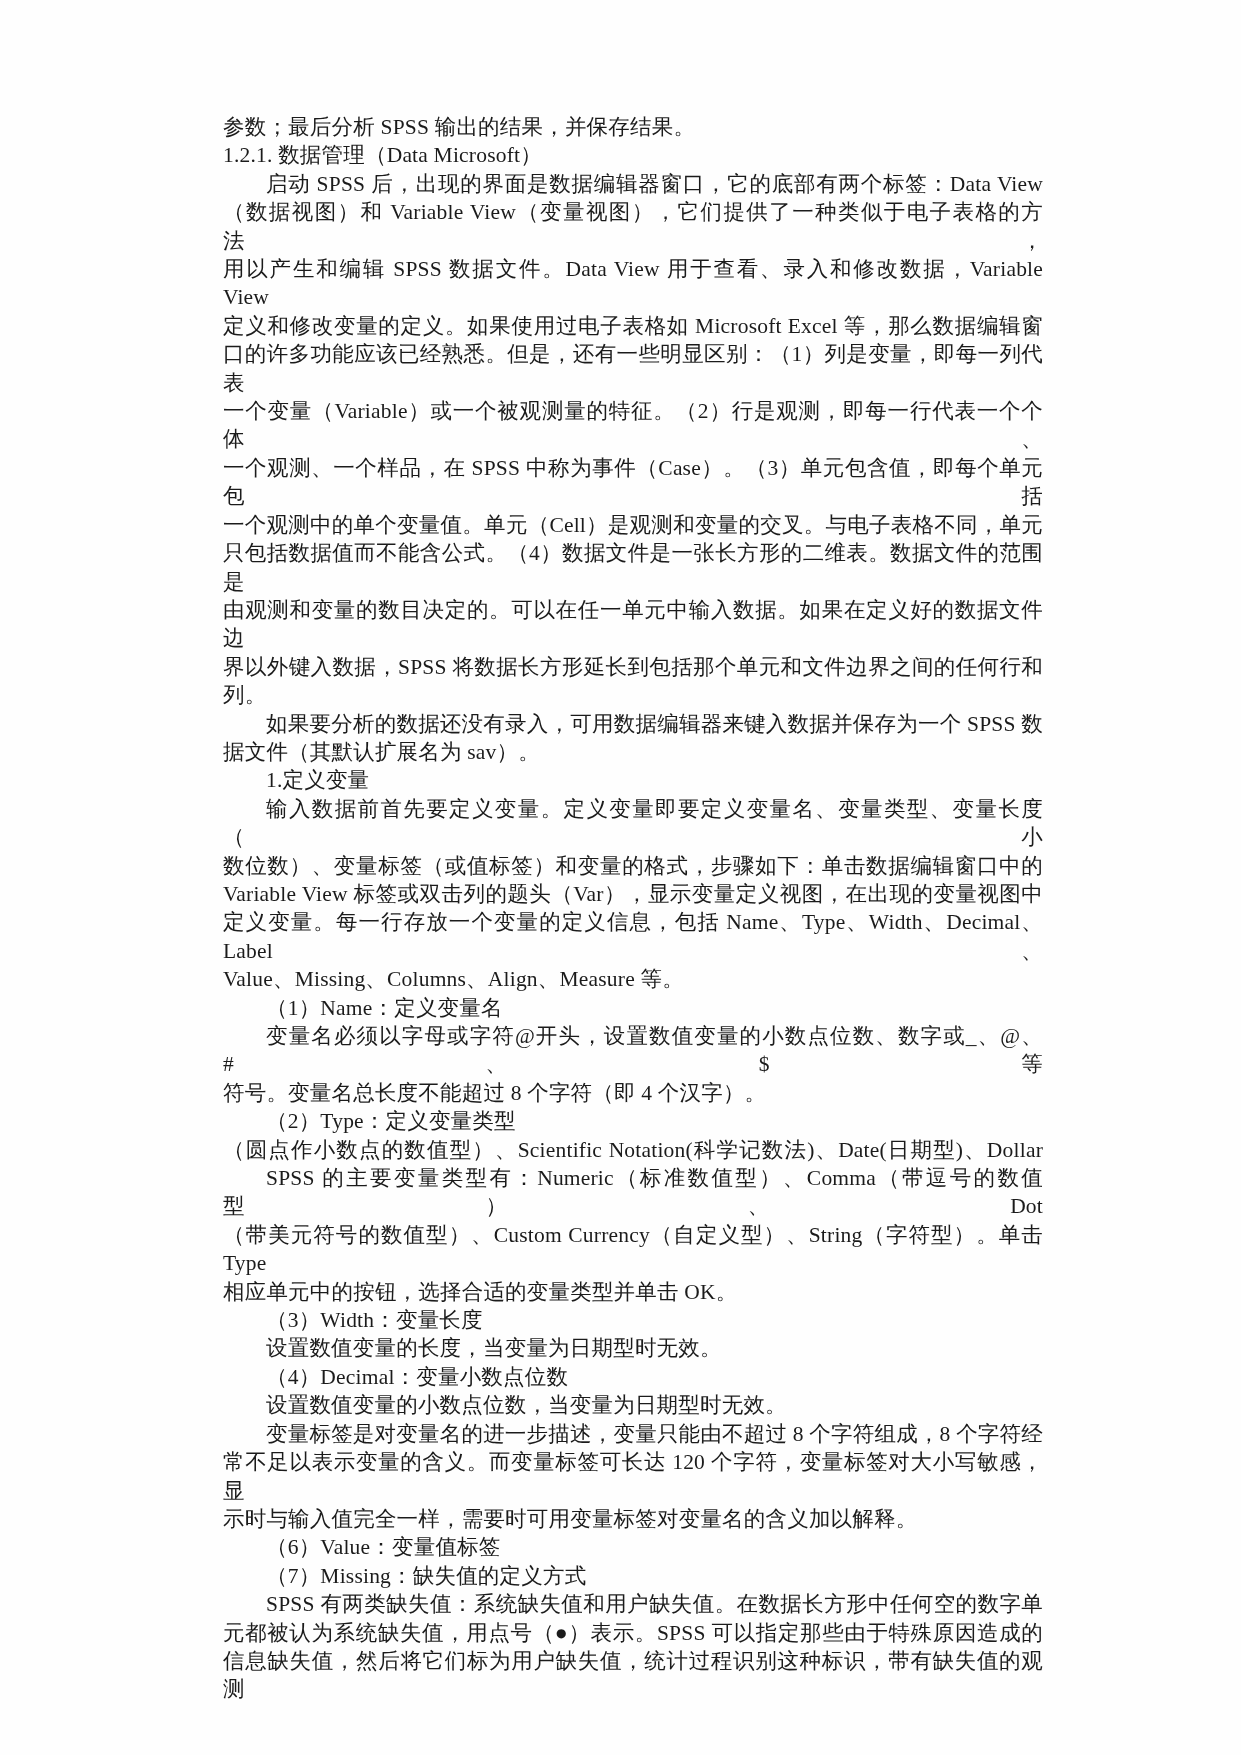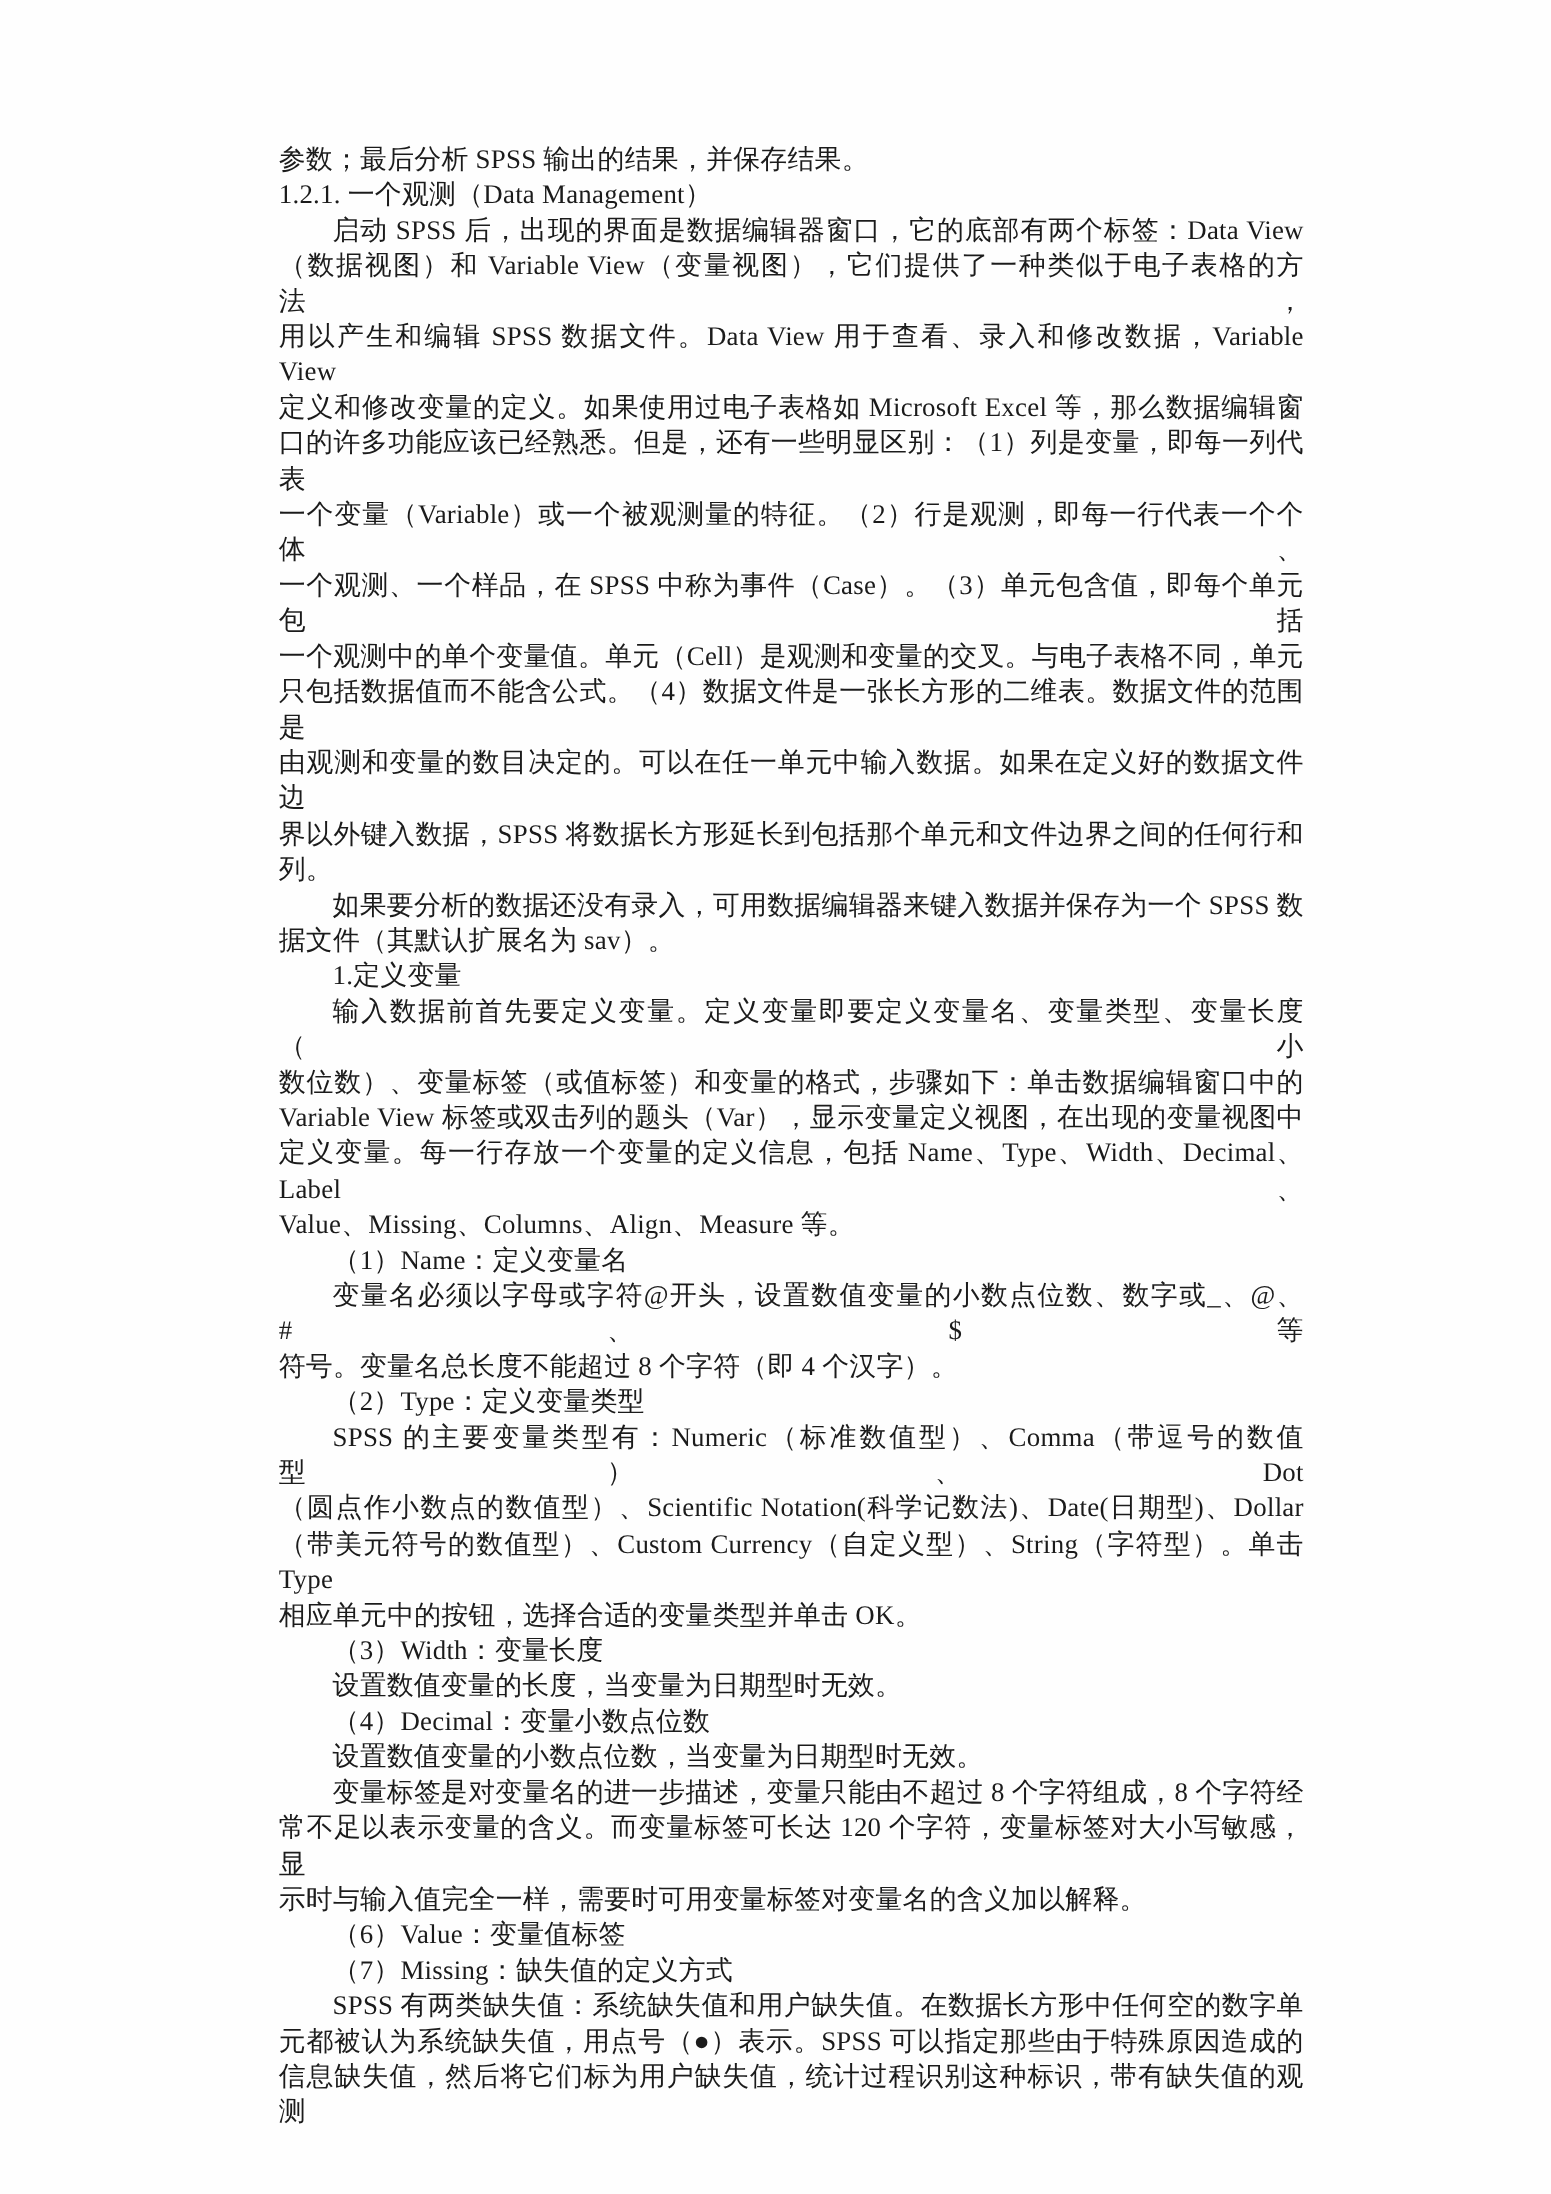--- a/index.html
+++ b/index.html
@@ -36,21 +36,21 @@
     text-align: justify;
     text-align-last: justify;
   }
 </style>
 </head>
 <body>
 
 <div class="page">
   <div class="textblock">
       <div class="line">参数；最后分析 SPSS 输出的结果，并保存结果。</div>
-      <div class="line">1.2.1. 一个观测（Data Management）</div>
+      <div class="line">1.2.1. 数据管理（Data Microsoft）</div>
       <div class="line indent justify">启动 SPSS 后，出现的界面是数据编辑器窗口，它的底部有两个标签：Data View</div>
       <div class="line justify">（数据视图）和 Variable View（变量视图），它们提供了一种类似于电子表格的方法，</div>
       <div class="line justify">用以产生和编辑 SPSS 数据文件。Data View 用于查看、录入和修改数据，Variable View</div>
       <div class="line justify">定义和修改变量的定义。如果使用过电子表格如 Microsoft Excel 等，那么数据编辑窗</div>
       <div class="line justify">口的许多功能应该已经熟悉。但是，还有一些明显区别：（1）列是变量，即每一列代表</div>
       <div class="line justify">一个变量（Variable）或一个被观测量的特征。（2）行是观测，即每一行代表一个个体、</div>
       <div class="line justify">一个观测、一个样品，在 SPSS 中称为事件（Case）。（3）单元包含值，即每个单元包括</div>
       <div class="line justify">一个观测中的单个变量值。单元（Cell）是观测和变量的交叉。与电子表格不同，单元</div>
       <div class="line justify">只包括数据值而不能含公式。（4）数据文件是一张长方形的二维表。数据文件的范围是</div>
       <div class="line justify">由观测和变量的数目决定的。可以在任一单元中输入数据。如果在定义好的数据文件边</div>
@@ -61,22 +61,22 @@
       <div class="line indent">1.定义变量</div>
       <div class="line indent justify">输入数据前首先要定义变量。定义变量即要定义变量名、变量类型、变量长度（小</div>
       <div class="line justify">数位数）、变量标签（或值标签）和变量的格式，步骤如下：单击数据编辑窗口中的</div>
       <div class="line justify">Variable View 标签或双击列的题头（Var），显示变量定义视图，在出现的变量视图中</div>
       <div class="line justify">定义变量。每一行存放一个变量的定义信息，包括 Name、Type、Width、Decimal、Label、</div>
       <div class="line">Value、Missing、Columns、Align、Measure 等。</div>
       <div class="line indent">（1）Name：定义变量名</div>
       <div class="line indent justify">变量名必须以字母或字符@开头，设置数值变量的小数点位数、数字或_、@、#、$等</div>
       <div class="line">符号。变量名总长度不能超过 8 个字符（即 4 个汉字）。</div>
       <div class="line indent">（2）Type：定义变量类型</div>
+      <div class="line justify">（圆点作小数点的数值型）、Scientific Notation(科学记数法)、Date(日期型)、Dollar</div>
       <div class="line indent justify">SPSS 的主要变量类型有：Numeric（标准数值型）、Comma（带逗号的数值型）、Dot</div>
-      <div class="line justify">（圆点作小数点的数值型）、Scientific Notation(科学记数法)、Date(日期型)、Dollar</div>
       <div class="line justify">（带美元符号的数值型）、Custom Currency（自定义型）、String（字符型）。单击 Type</div>
       <div class="line">相应单元中的按钮，选择合适的变量类型并单击 OK。</div>
       <div class="line indent">（3）Width：变量长度</div>
       <div class="line indent">设置数值变量的长度，当变量为日期型时无效。</div>
       <div class="line indent">（4）Decimal：变量小数点位数</div>
       <div class="line indent">设置数值变量的小数点位数，当变量为日期型时无效。</div>
       <div class="line indent justify">变量标签是对变量名的进一步描述，变量只能由不超过 8 个字符组成，8 个字符经</div>
       <div class="line justify">常不足以表示变量的含义。而变量标签可长达 120 个字符，变量标签对大小写敏感，显</div>
       <div class="line">示时与输入值完全一样，需要时可用变量标签对变量名的含义加以解释。</div>
       <div class="line indent">（6）Value：变量值标签</div>

